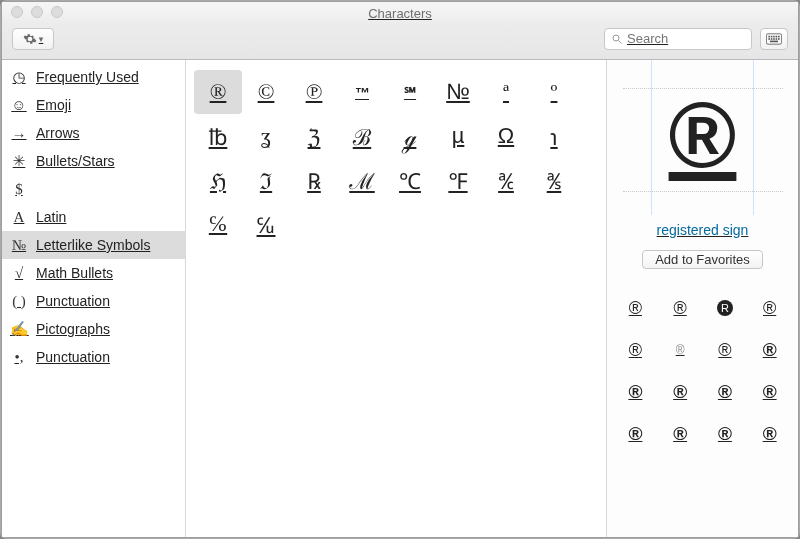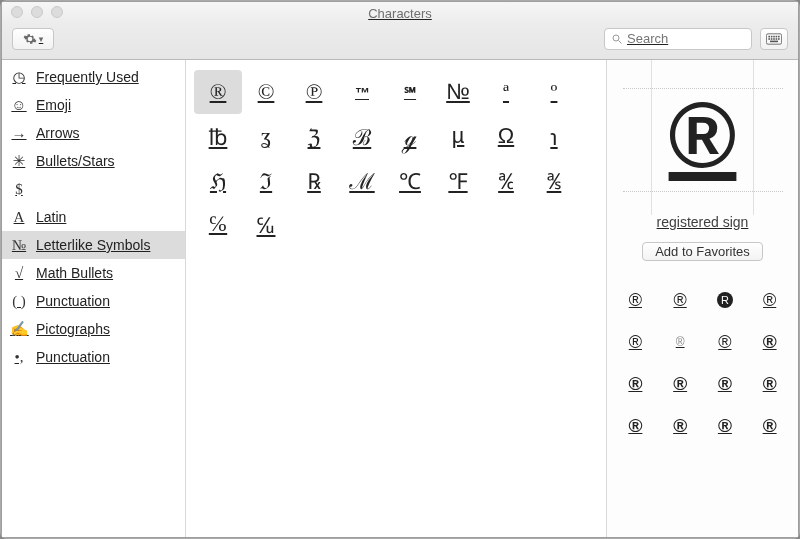--- a/index.html
+++ b/index.html
@@ -128,21 +128,21 @@
   }
   .preview .cross-v { position:absolute; width:1px; background:#cfe2ff; height:160px;}
   .preview .cv1 { left: 44px;} .preview .cv2 { right: 44px;}
   .preview .cross-h { position:absolute; height:0; width:160px; border-top:1px dotted #c9c9c9;}
   .preview .ch1 { top: 28px;} .preview .ch2 { bottom: 18px;}
   .glyph {
     font-family: Arial, sans-serif;
     font-size: 92px; font-weight: 600; line-height: 1;
     position: relative; z-index:1;
   }
-  .char-name { text-align:center; font-size:14px; color:#404040; margin-top:4px;}
+  .char-name { text-align:center; font-size:14px; color:#0369a1; margin-top:12px;}
   .fav-row { text-align:center; margin: 12px 0 14px 0;}
   .fav-btn {
     display:inline-block;
     border:1px solid #c7c7c7; border-radius:4px;
     padding: 1px 12px; font-size:13px;
     background: linear-gradient(#fff,#f3f3f3);
     color:#333;
   }
   .section-head {
     background:#ededed; color:#616161; font-weight:600;

